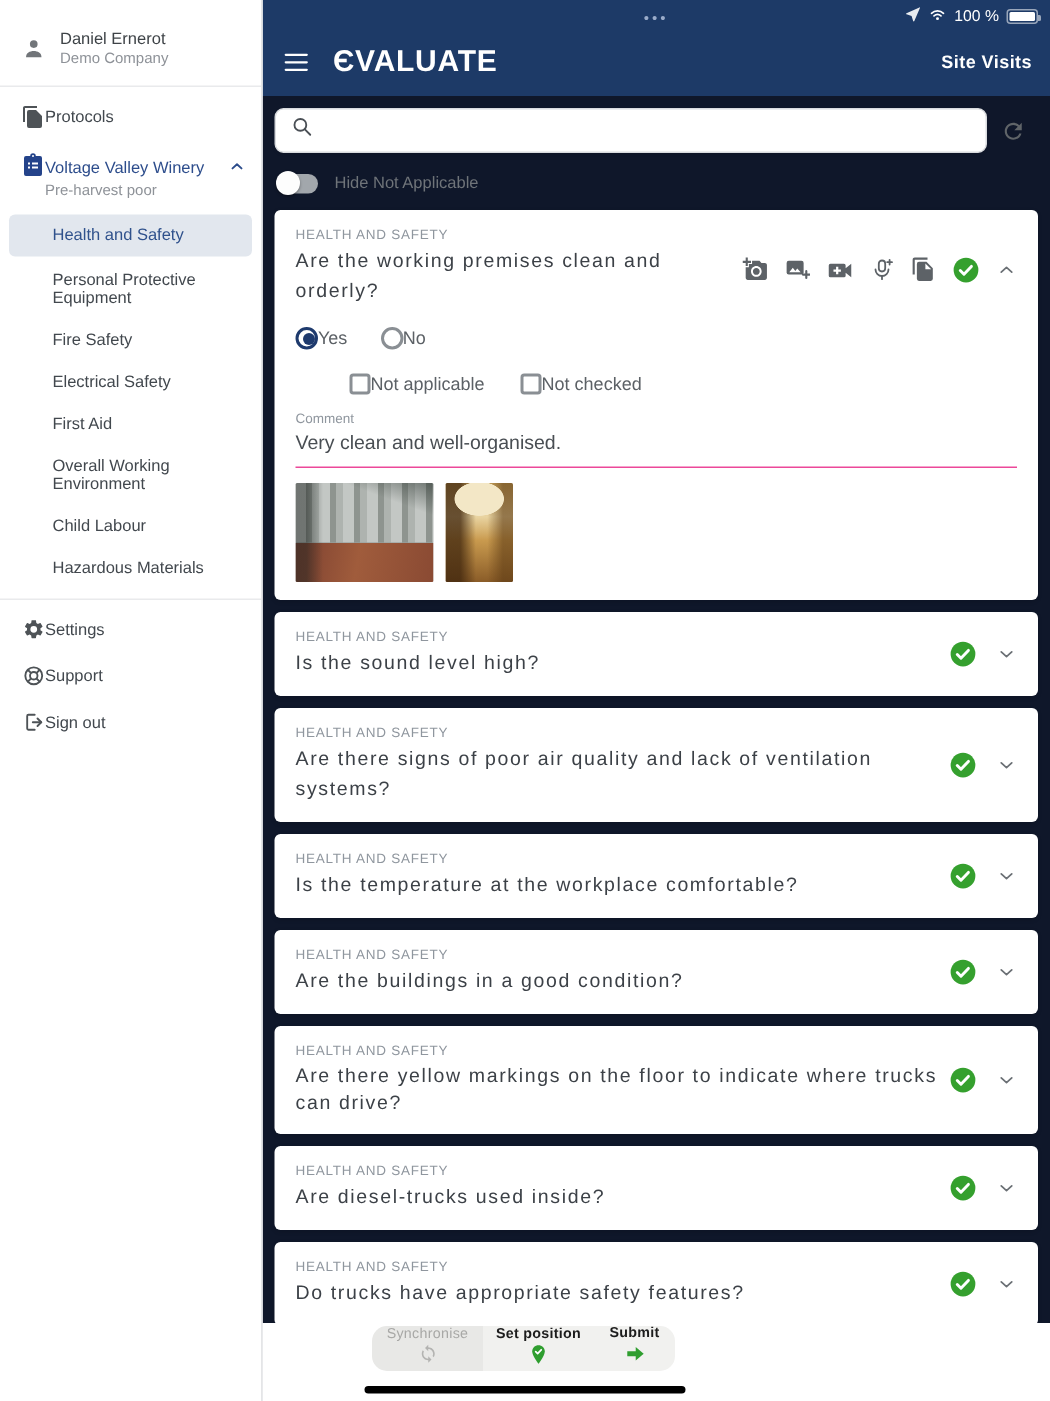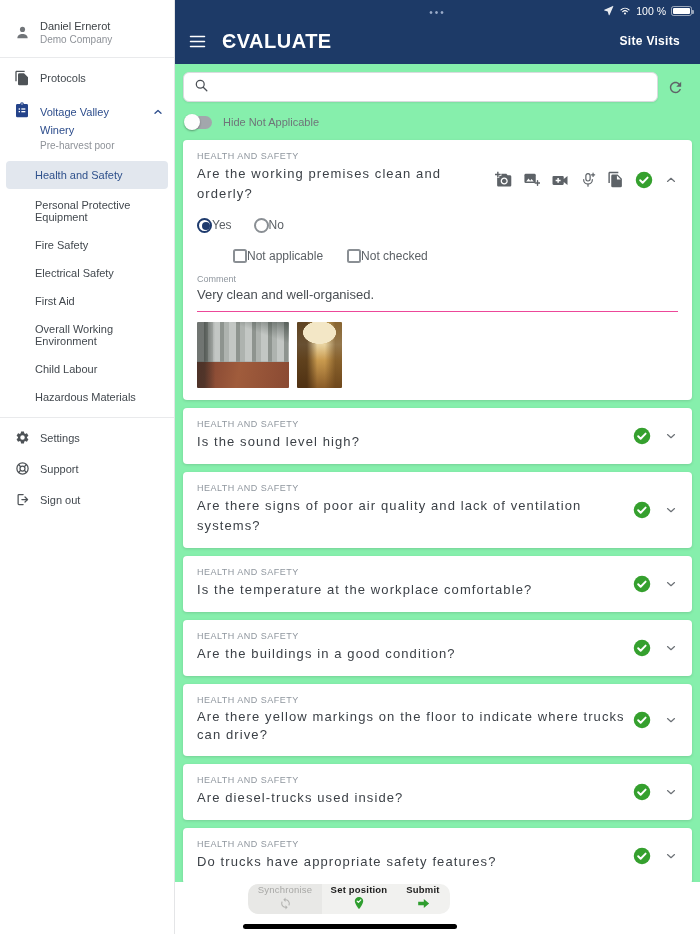--- a/index.html
+++ b/index.html
@@ -5,21 +5,21 @@
   * { margin:0; padding:0; box-sizing:border-box; }
   html,body { width:700px; height:934px; background:#fff; font-family:"Liberation Sans", sans-serif; }
   .screen { position:relative; width:700px; height:934px; overflow:hidden; display:flex; background:#fff; }
 
   
   .sidebar { flex:0 0 175px; background:#fff; border-right:1px solid #e4e5e7; padding-top:14px; z-index:3; }
   .user-row { display:flex; align-items:center; gap:10px; padding:6px 12px 10px 14px; }
   .user-name { font-size:11px; color:#3e4347; }
   .user-company { font-size:10px; color:#8e9298; margin-top:2px; }
   .sb-divider { height:1px; background:#e9eaec; margin:2px 0 4px; }
-  .nav-item { display:flex; align-items:center; gap:10px; padding:8px 10px 8px 14px; cursor:pointer; }
+  .nav-item { display:flex; align-items:center; padding:8px 10px 8px 14px; cursor:pointer; }
   .nav-label { font-size:11px; color:#42484e; }
   .visit-item { align-items:flex-start; }
   .visit-text { flex:1; }
   .visit-title { font-size:11px; color:#2d4d8c; }
   .visit-sub { font-size:10px; color:#8e9298; margin-top:2px; }
   .sections { display:block; }
   .section-item { padding:8px 8px 8px 35px; font-size:11px; color:#42484e; cursor:pointer; }
   .section-item.selected { background:#e2e7ee; border-radius:4px; margin:2px 6px; padding-left:29px; color:#2f518c; }
   .sb-icon { width:16px; display:inline-flex; justify-content:center; flex:0 0 16px; }
   .caret { margin-top:2px; }
@@ -27,25 +27,25 @@
   
   .main { flex:1; display:flex; flex-direction:column; position:relative; min-width:0; }
 
   .navy { background:#1d3a67; height:64px; flex:0 0 64px; }
   .statusbar { position:relative; height:22px; display:flex; align-items:center; justify-content:center; }
   .mt-dots { color:#9aabc9; font-size:10px; letter-spacing:2px; padding-top:3px; }
   .status-right { position:absolute; right:8px; top:0; height:22px; display:flex; align-items:center; gap:4px; color:#fff; font-size:10.5px; }
   .battery { position:relative; width:21px; height:10px; border:1px solid rgba(255,255,255,.55); border-radius:2.5px; margin-left:1px; }
   .battery .fill { position:absolute; left:1px; top:1px; bottom:1px; width:17px; background:#fff; border-radius:1px; }
   .battery .nub { position:absolute; right:-3px; top:2.5px; width:2px; height:4px; background:rgba(255,255,255,.55); border-radius:0 1px 1px 0; }
-  .appbar { height:42px; display:flex; align-items:center; padding:0 20px 4px 14px; }
+  .appbar { height:42px; display:flex; align-items:center; padding:0 12px 4px 14px; }
   .logo { color:#fff; font-size:20px; font-weight:600; letter-spacing:.5px; margin-left:16px; }
   .nav-title { margin-left:auto; color:#fff; font-size:12px; font-weight:bold; letter-spacing:.3px; cursor:pointer; }
 
-  .content { flex:1; background:#86efac; padding:8px 8px 0; overflow:hidden; }
+  .content { flex:1; background:#0f172a; padding:8px 8px 0; overflow:hidden; }
 
   
   .search-row { display:flex; align-items:center; }
   .search-box { flex:1; height:30px; background:#fff; border:1px solid #d9dbde; border-radius:6px; box-shadow:0 1px 2px rgba(0,0,0,.07); display:flex; align-items:center; padding:0 10px; }
   .search-box input { border:none; outline:none; flex:1; font-size:12px; margin-left:8px; color:#3e4347; background:transparent; }
   .refresh-btn { width:34px; display:flex; justify-content:center; cursor:pointer; }
   .toggle-row { display:flex; align-items:center; gap:11px; margin:12px 0 0 2px; height:16px; }
   .switch { position:relative; width:27px; height:13px; background:#a2a7ac; border-radius:7px; cursor:pointer; }
   .knob { position:absolute; left:-1px; top:-1.5px; width:16px; height:16px; background:#fdfdfd; border-radius:50%; box-shadow:0 1px 2px rgba(0,0,0,.35); }
   .toggle-label { font-size:11px; color:#6f7479; }

